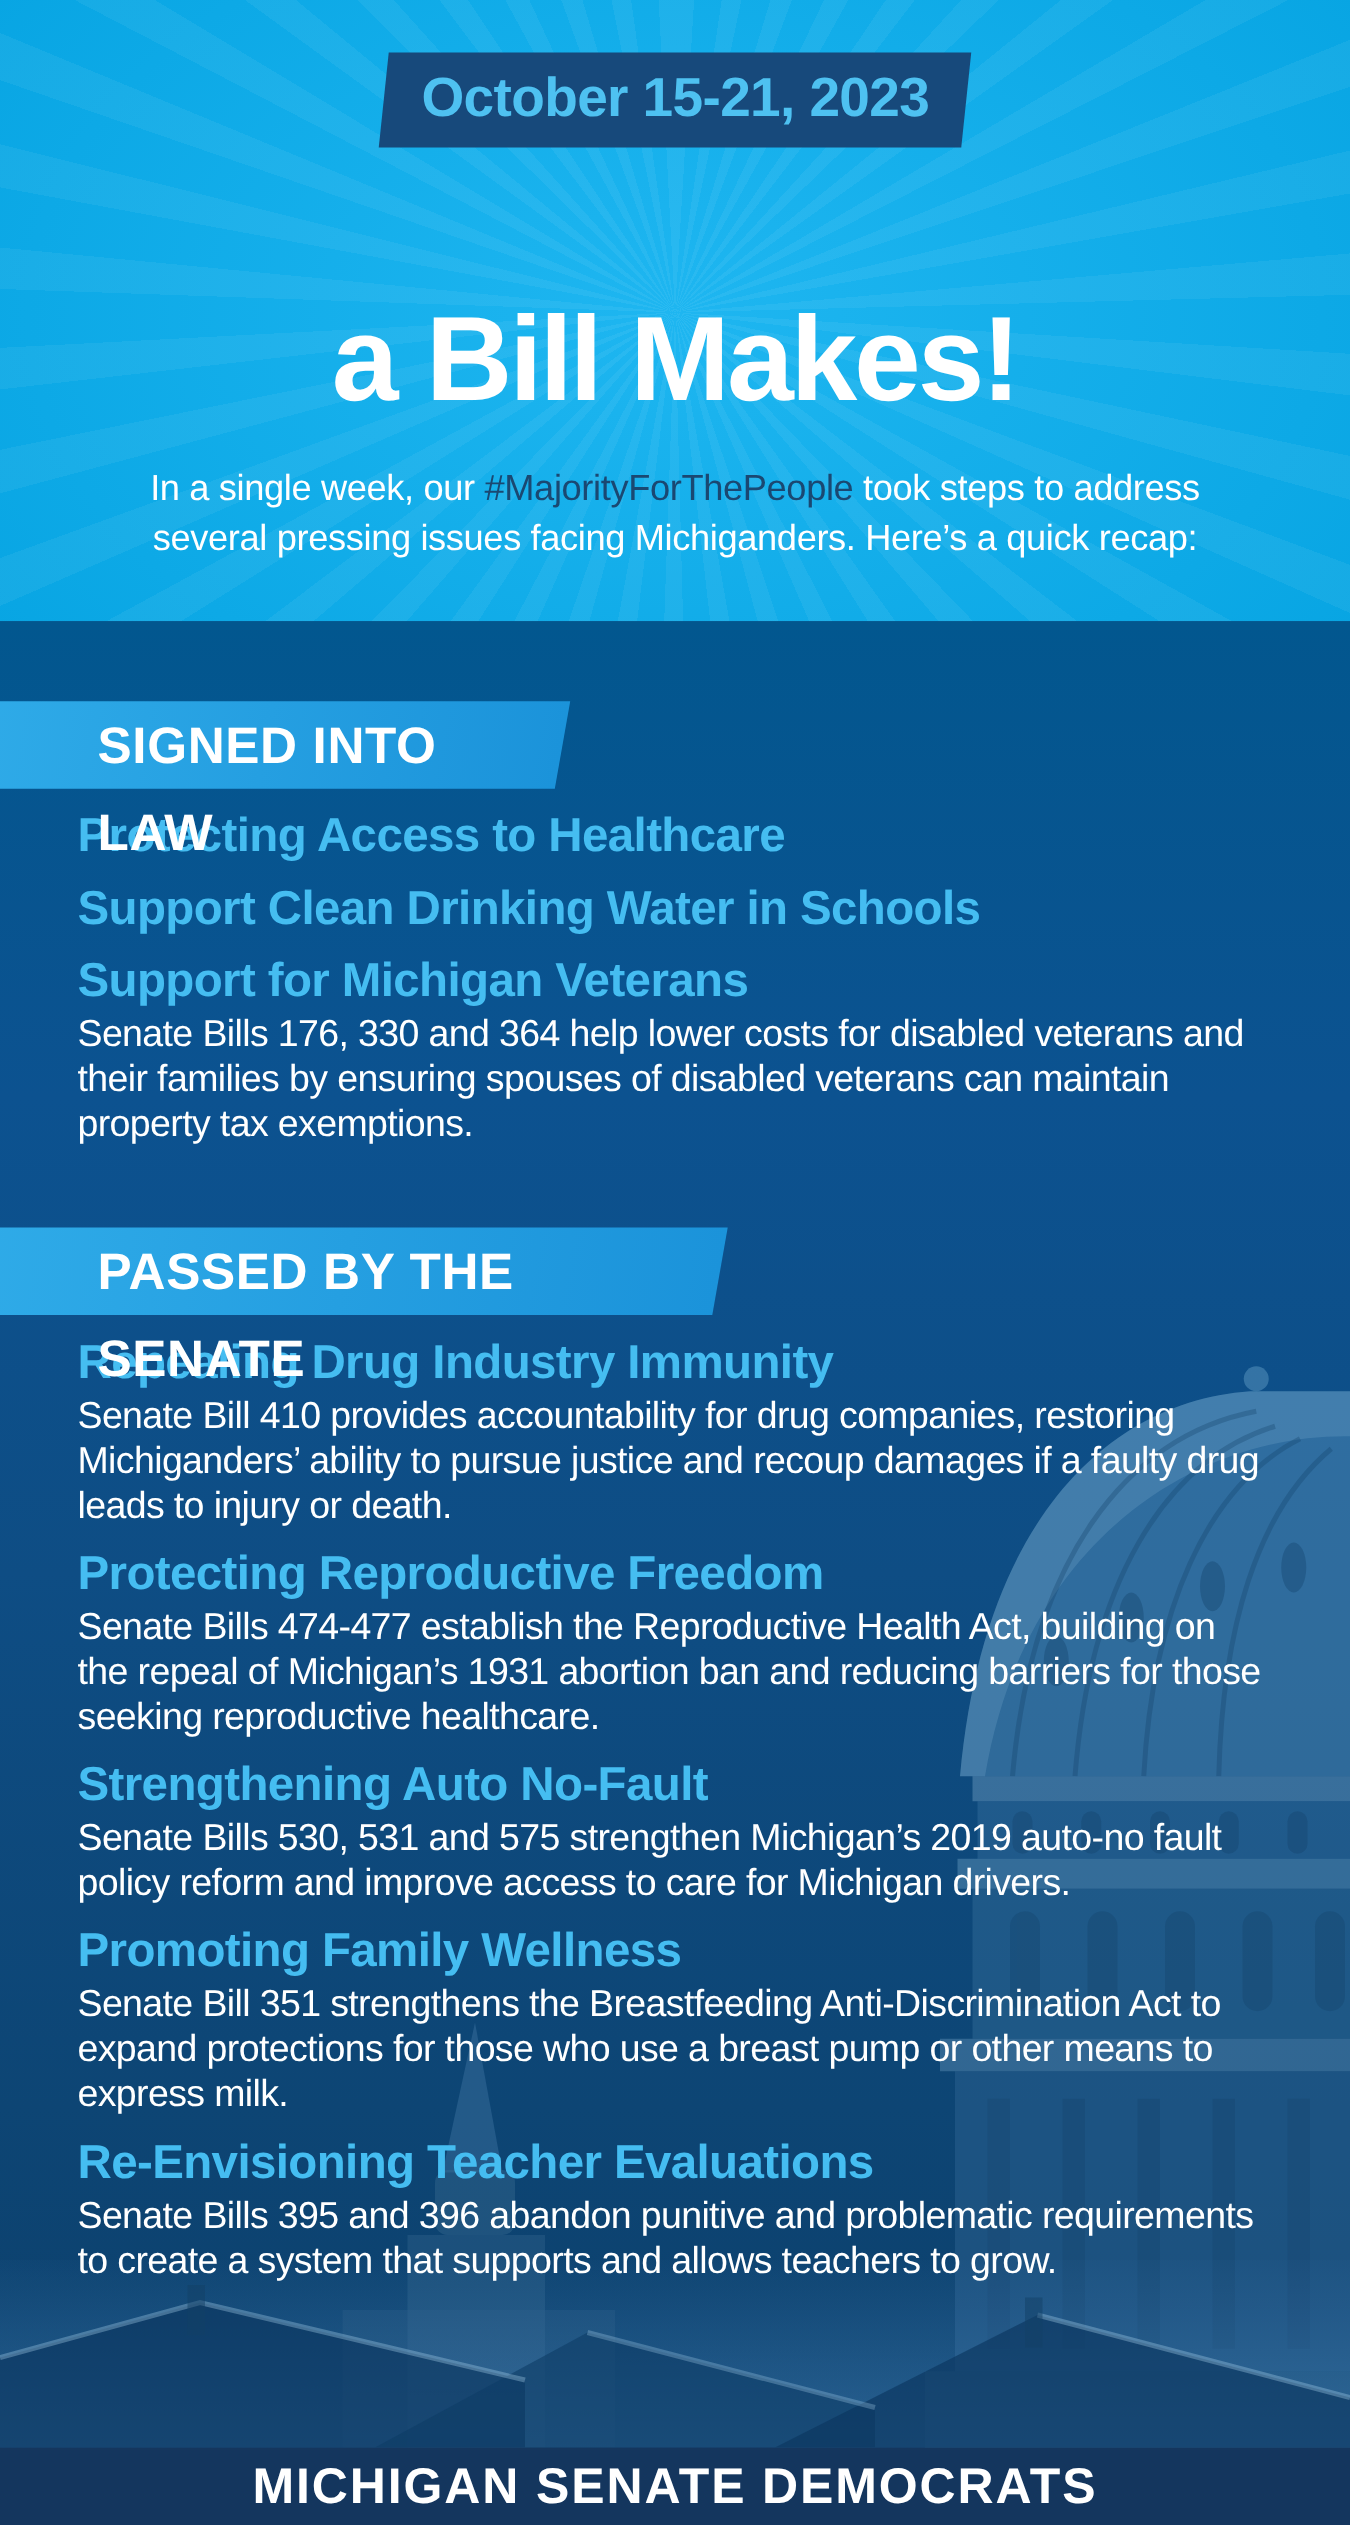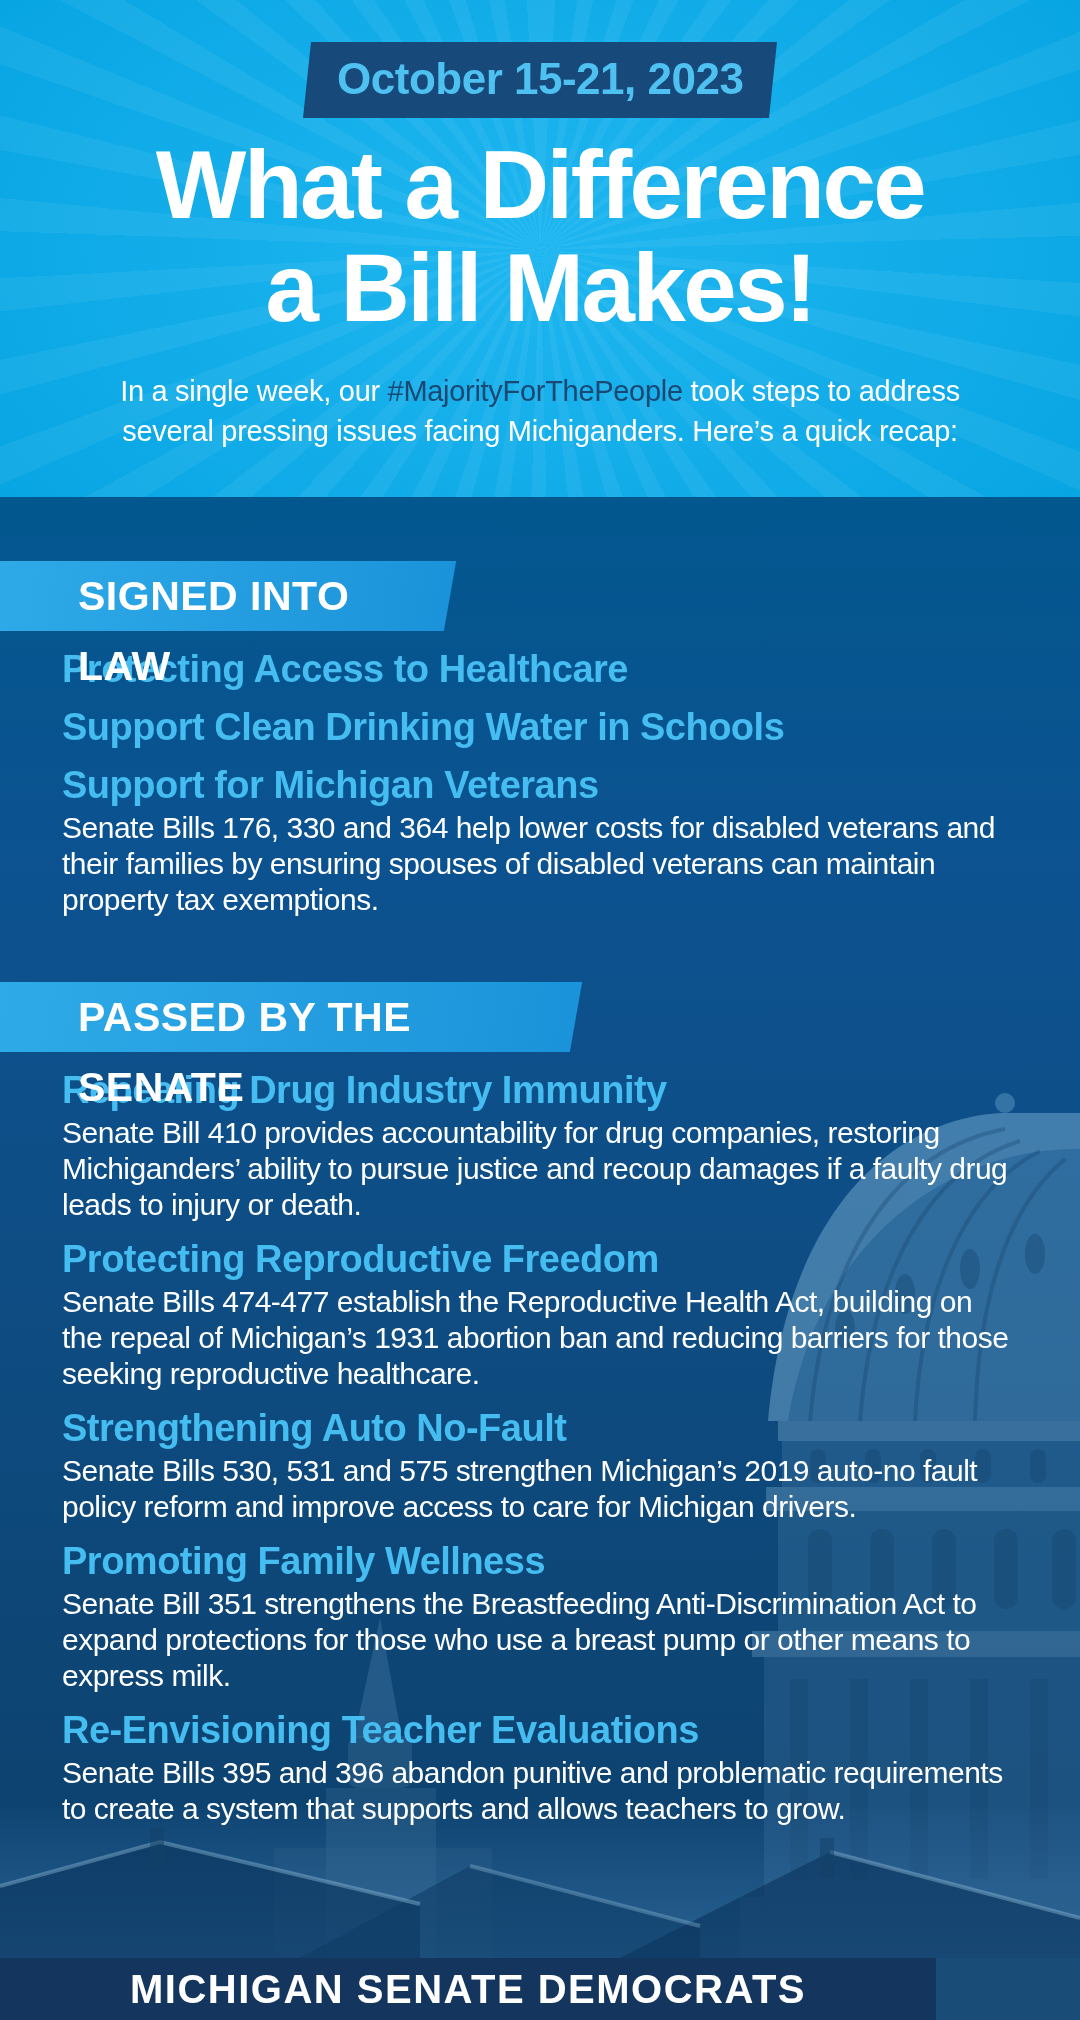--- a/index.html
+++ b/index.html
@@ -48,37 +48,37 @@
   .content .band + .item .item-heading{margin-top:16px;}
 
   
   .dome-art{position:absolute;top:592px;right:0;width:420px;height:931px;z-index:0;}
   .spire-art{position:absolute;left:268px;bottom:62px;width:230px;height:340px;z-index:0;}
   .photo-strip{position:absolute;left:0;right:0;bottom:62px;height:150px;z-index:1;
            background:linear-gradient(180deg,rgba(56,114,165,0.05),rgba(66,126,178,0.55));}
   .photo-strip svg,.dome-art svg,.spire-art svg{display:block;width:100%;height:100%;}
 
   
-  .footer{position:absolute;left:0;bottom:0;width:936px;height:62px;background:#14365e;
+  .footer{position:absolute;left:0;bottom:0;width:1080px;height:62px;background:#14365e;
           display:flex;align-items:center;justify-content:center;z-index:3;}
   .footer-label{font-size:40px;font-weight:bold;color:#ffffff;letter-spacing:1.5px;}
 </style>
 </head>
 <body>
 
 <div class="page">
 
   <div class="header">
     <div class="rays"></div>
     <div class="header-content">
       <div class="badge">
         <span class="badge-inner">October 15-21, 2023</span>
       </div>
       <div class="title">
-        <span>What a Difference</span><br>
+        <br>
         <span>a Bill Makes!</span>
       </div>
       <div class="intro">
         <span>In a single week, our </span><span class="hashtag">#MajorityForThePeople</span><span> took steps to address</span><br>
         <span>several pressing issues facing Michiganders. Here’s a quick recap:</span>
       </div>
     </div>
   </div>
 
   <div class="body-area">

